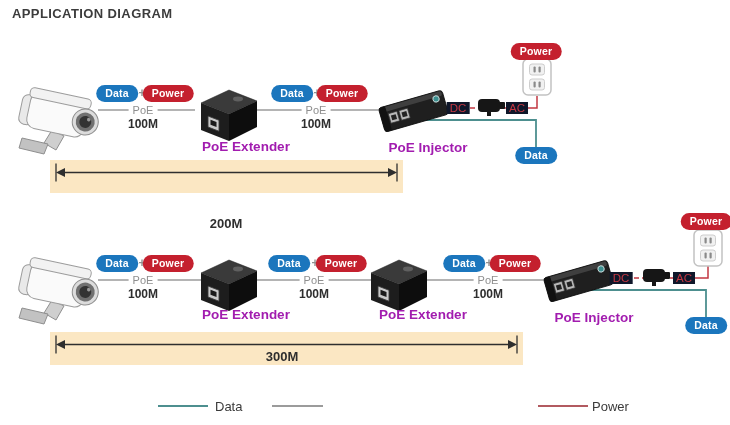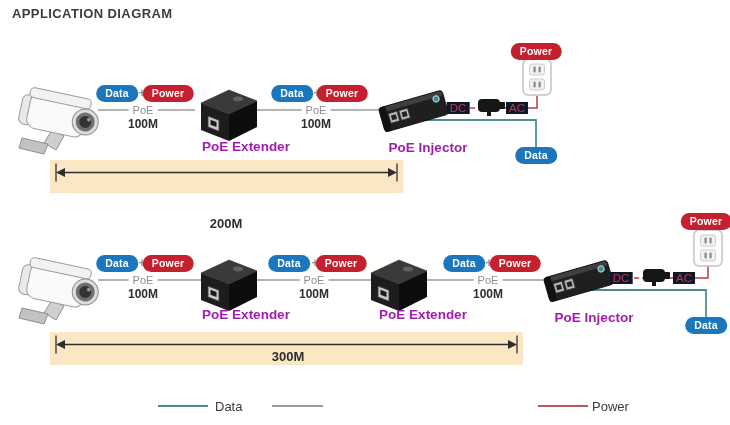--- a/index.html
+++ b/index.html
@@ -168,18 +168,18 @@
 
   <div class="devlabel" style="left:228px;top:307px;">PoE Extender</div>
   <div class="devlabel" style="left:405px;top:307px;">PoE Extender</div>
   <div class="devlabel" style="left:576px;top:310px;">PoE Injector</div>
 
   <div class="dcac" style="left:621px;top:278px;">DC</div>
   <div class="dcac" style="left:684px;top:278px;">AC</div>
   <div class="pill pill-red" style="left:706px;top:213px;">Power</div>
   <div class="pill pill-blue" style="left:706px;top:317px;">Data</div>
 
-  <div class="dist" style="left:288px;top:349px;">300M</div>
+  <div class="dist" style="left:282px;top:349px;">300M</div>
 
   <div class="legend-label" style="left:215px;top:399px;">Data</div>
   <div class="legend-label" style="left:592px;top:399px;">Power</div>
 
 </div>
 
 </body></html>

